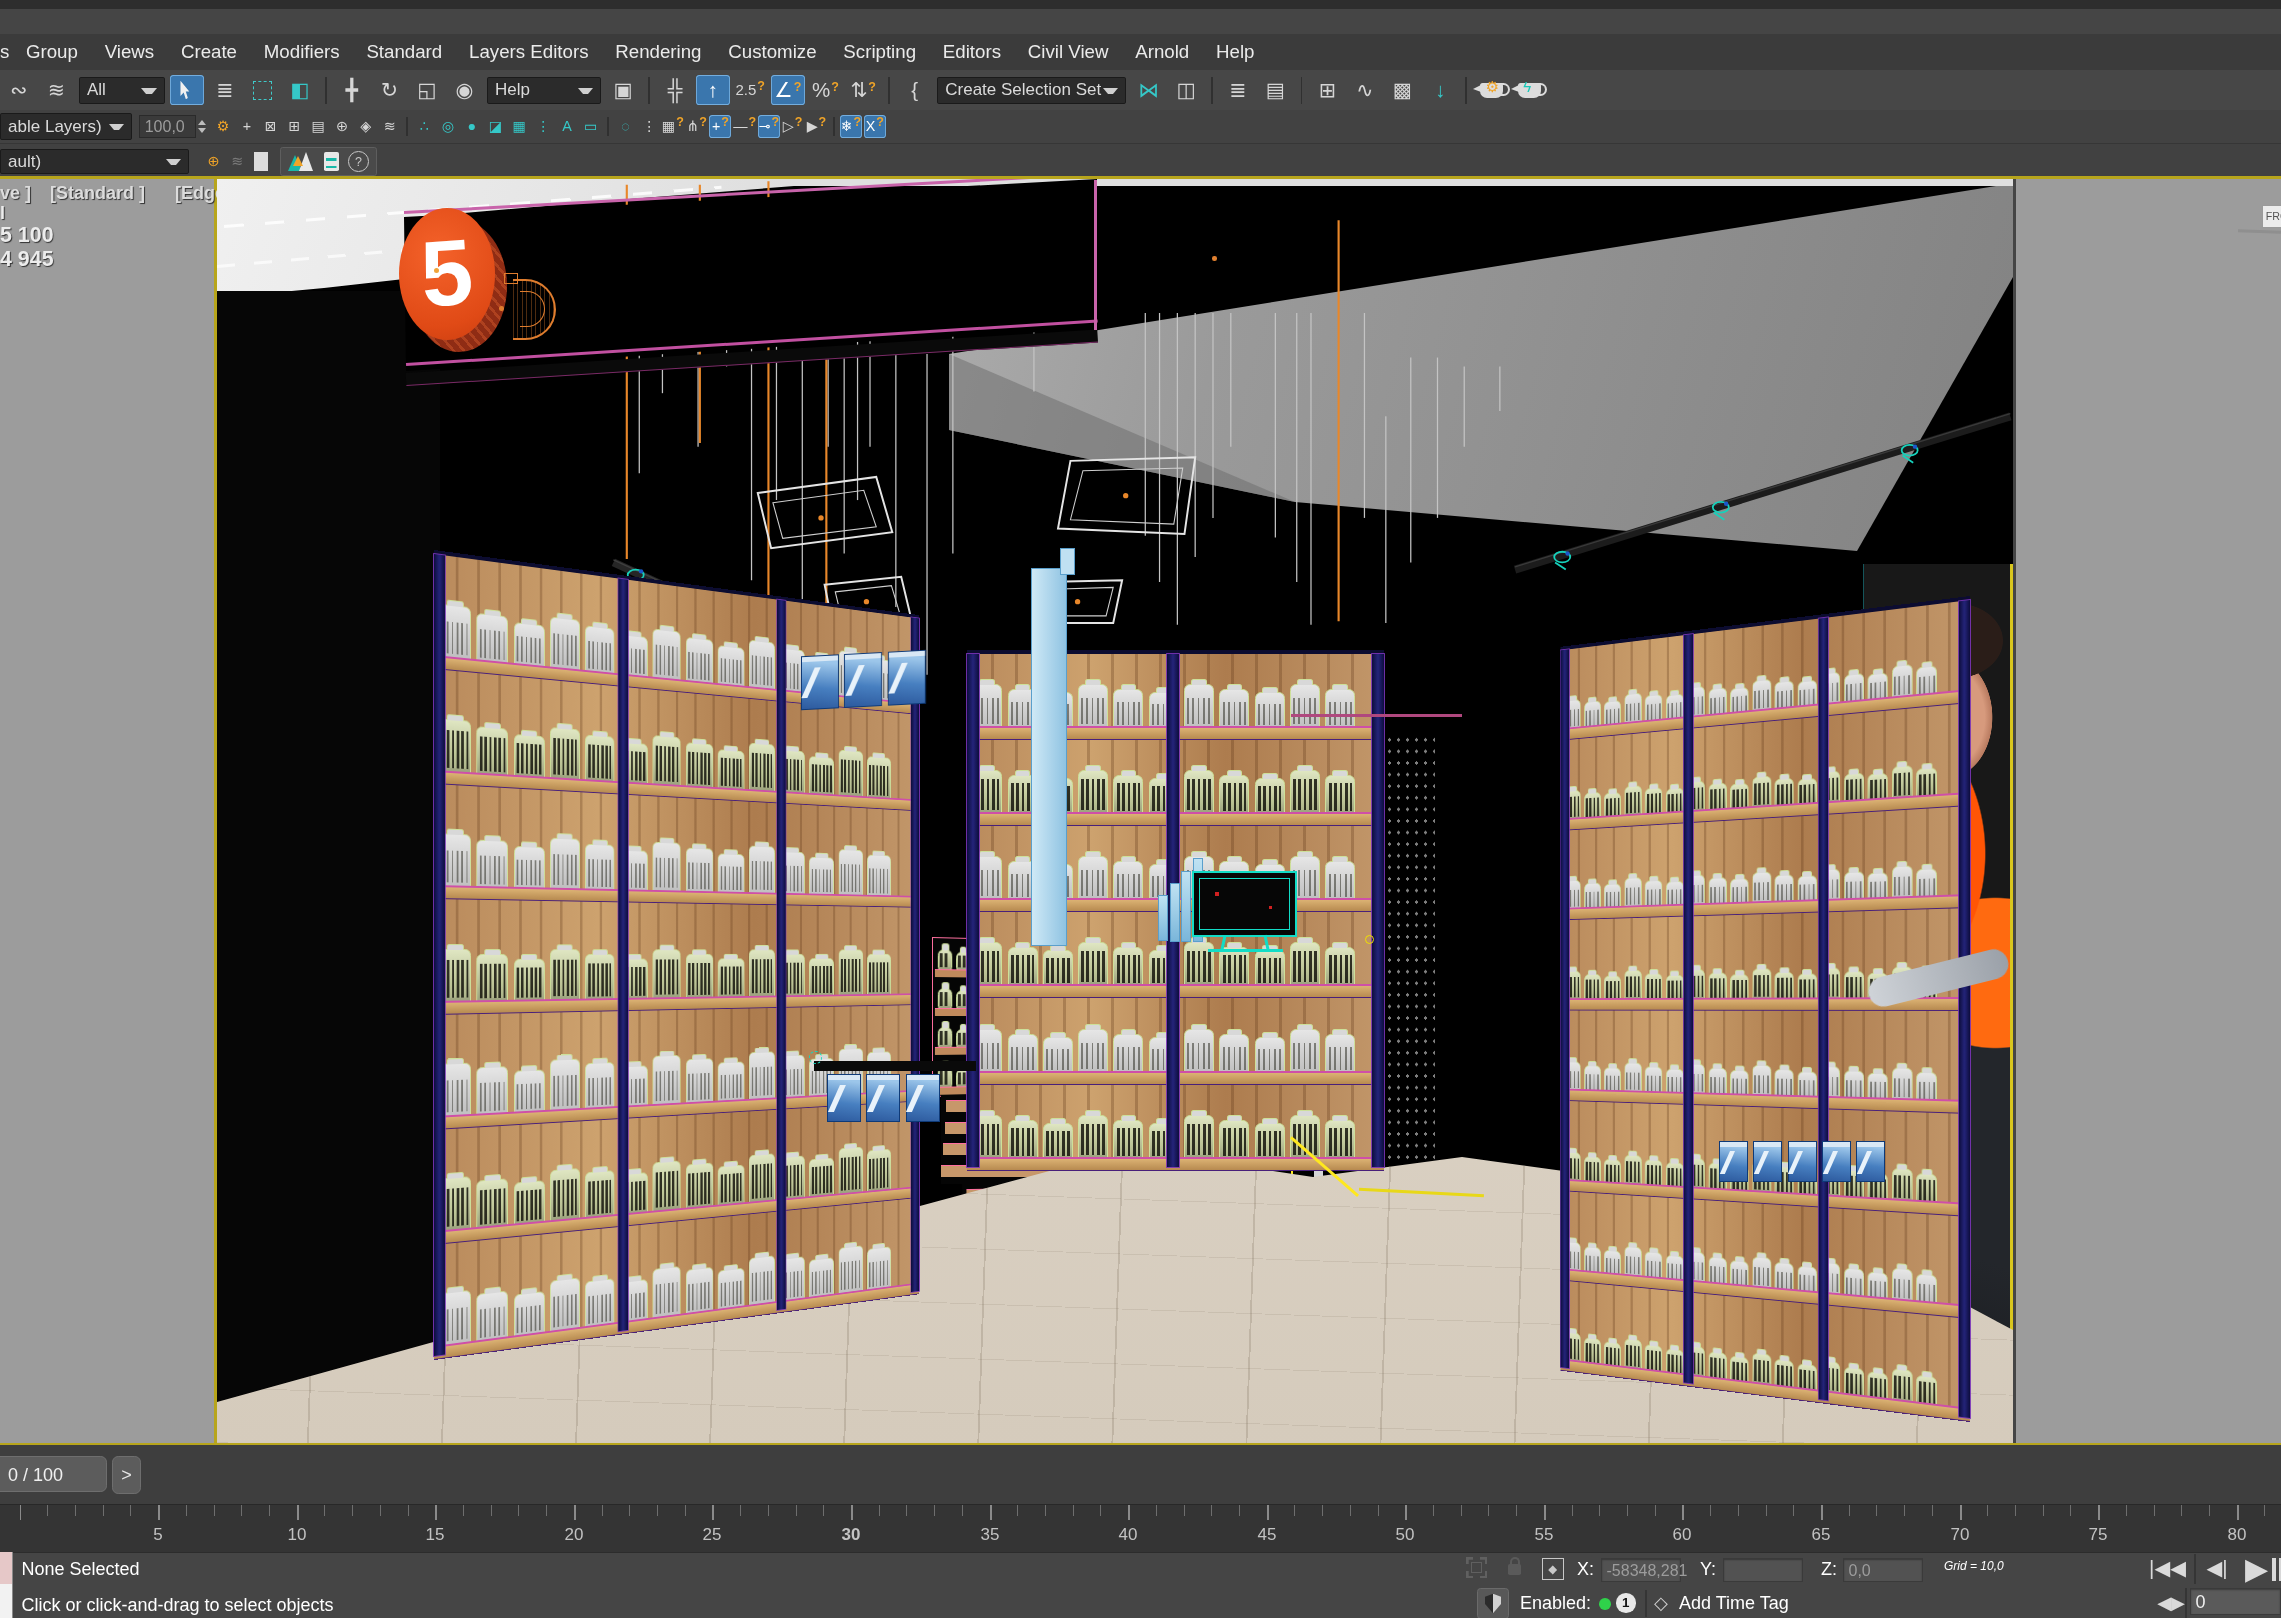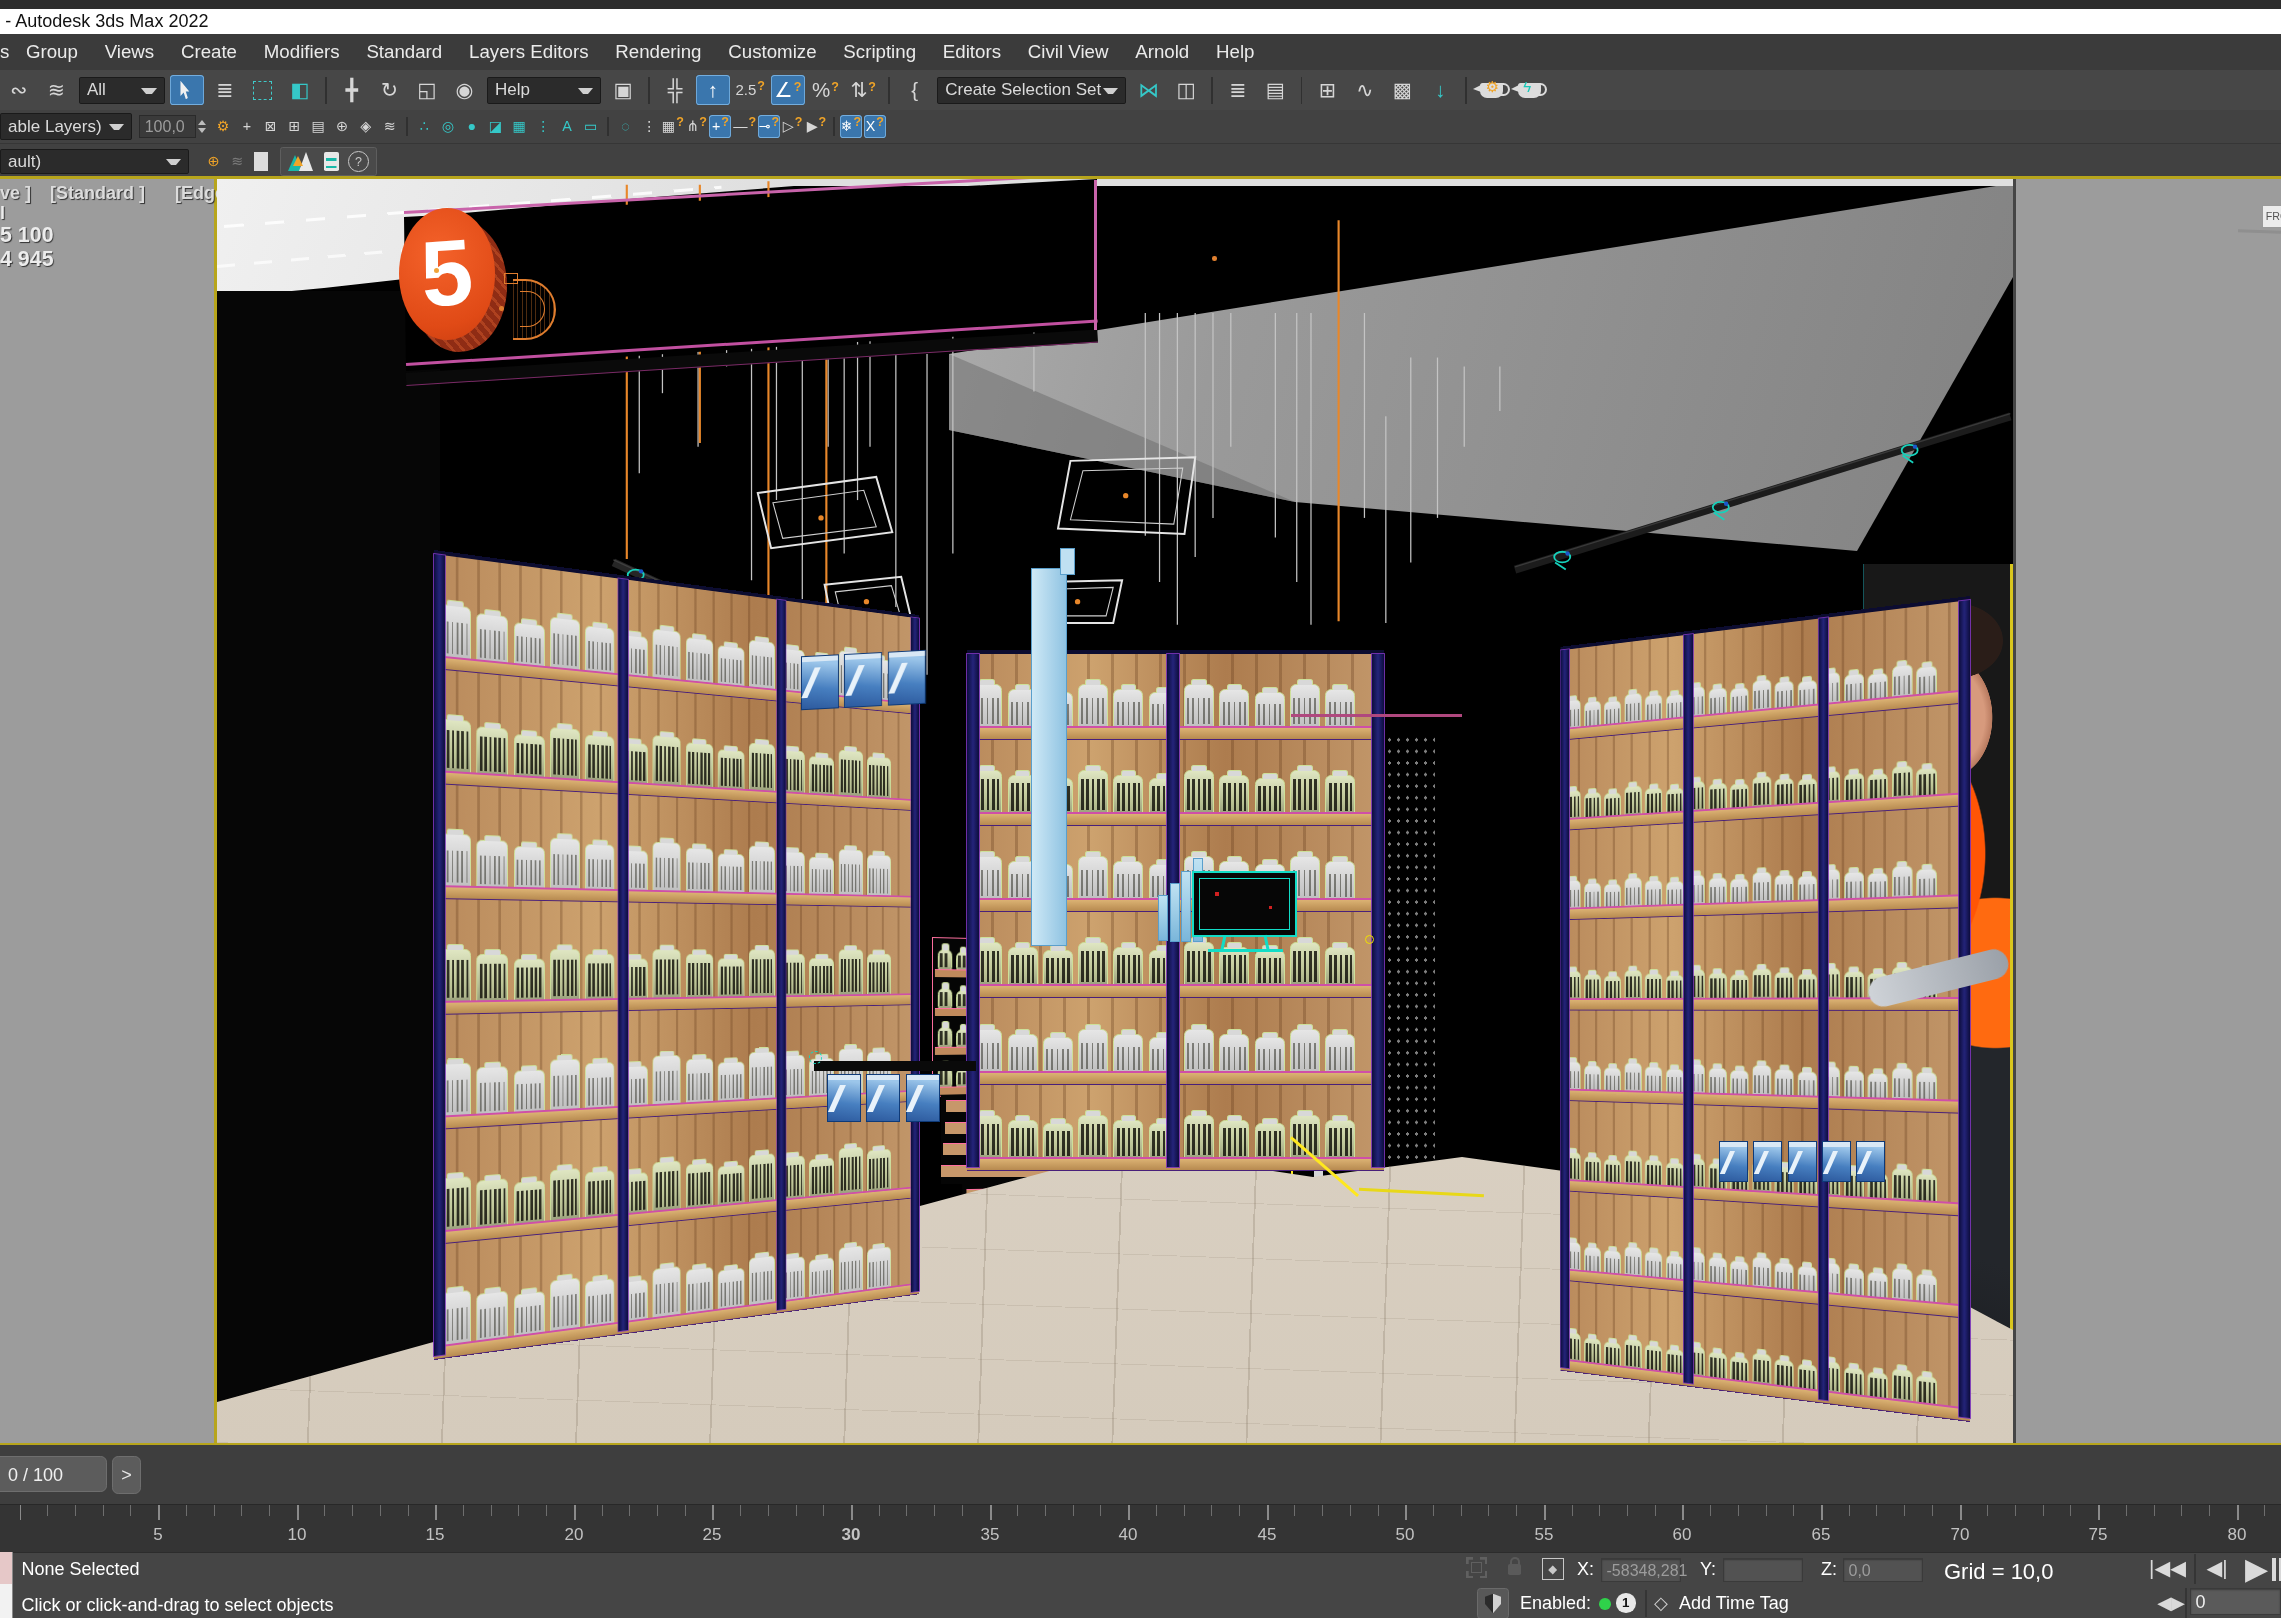--- a/index.html
+++ b/index.html
@@ -109,23 +109,20 @@
   #ml-strip{left:0;top:1552px;width:11.6px;height:66px;border-right:0.9px solid #8a8a8a;}
   #ml-strip .p{position:absolute;left:0;top:0;width:100%;height:32px;background:#e6c8c8;}
   #ml-strip .w{position:absolute;left:0;top:32px;width:100%;height:34px;background:#f2f2f2;}
 </style>
 </head>
 <body>
 
 <div id="app">
 
   <div class="abs" id="topstrip"></div>
-  <div class="abs" id="titlebar">
-    <span>- Autodesk 3ds Max 2022</span>
-  </div>
   <div class="abs" id="menubar">
       <div class="mi cut">s</div>
       <div class="mi">Group</div>
       <div class="mi">Views</div>
       <div class="mi">Create</div>
       <div class="mi">Modifiers</div>
       <div class="mi">Standard</div>
       <div class="mi">Layers Editors</div>
       <div class="mi">Rendering</div>
       <div class="mi">Customize</div>
@@ -1128,21 +1125,21 @@
 
   <span class="isoic" style="left:1466px;top:1557px;"></span>
   <span class="lockic" style="left:1508px;top:1564px;"></span>
   <span class="absic" style="left:1542px;top:1558px;">◆</span>
   <span class="sbtext" style="left:1577px;top:1559px;">X:</span>
   <div class="field" style="left:1601px;top:1558px;width:80px;">-58348,281</div>
   <span class="sbtext" style="left:1700px;top:1559px;">Y:</span>
   <div class="field" style="left:1723px;top:1558px;width:80px;"></div>
   <span class="sbtext" style="left:1821px;top:1559px;">Z:</span>
   <div class="field" style="left:1843px;top:1558px;width:80px;">0,0</div>
-  <span class="sbtext" style="left:1944px;top:1559px;font-size:22px;">Grid = 10,0</span>
+  <span class="sbtext" style="left:1944px;top:1559px;font-size:12px;font-style:italic;">Grid = 10,0</span>
 
   <span class="pbtn" style="left:2146px;top:1556px;width:43px;">|◀◀</span>
   <div class="vsep" style="left:2194px;top:1554px;height:30px;"></div>
   <span class="pbtn" style="left:2199px;top:1556px;width:36px;">◀|</span>
   <span class="pbtn" style="left:2237px;top:1551px;width:39px;font-size:30px;">▶</span>
   <div class="abs" style="left:2272px;top:1558px;width:3.6px;height:23px;background:#d8d8d8;"></div>
   <div class="abs" style="left:2279px;top:1558px;width:2.7px;height:23px;background:#d8d8d8;"></div>
 
   <div class="shieldbtn" style="left:1477px;top:1588px;">
       <span class="shield"></span>

